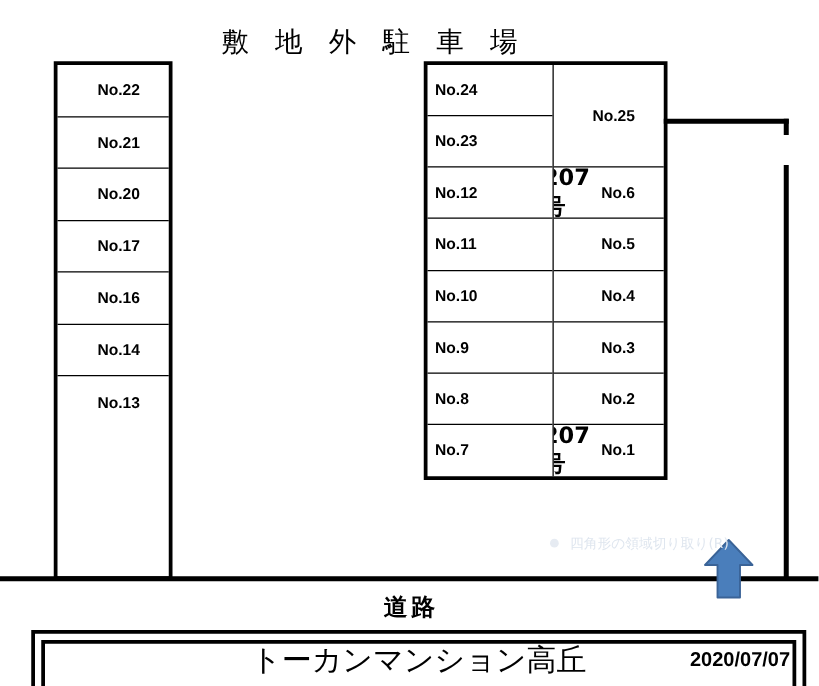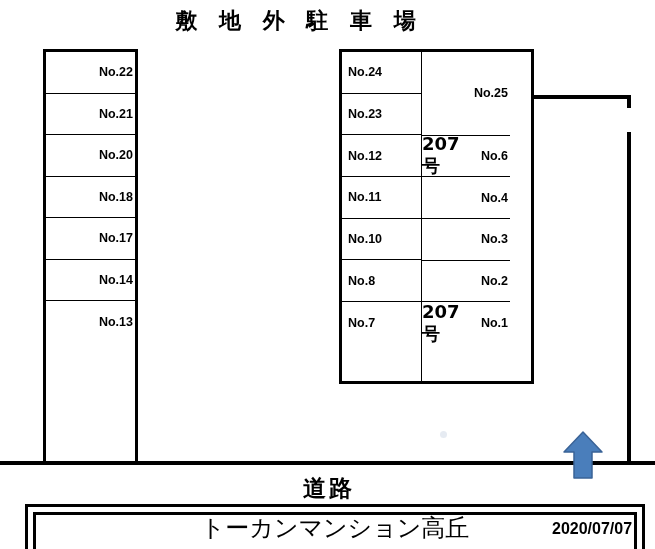--- a/index.html
+++ b/index.html
@@ -14,25 +14,25 @@
     background: #ffffff;
     font-family: "Liberation Sans", "DejaVu Sans", sans-serif;
     color: #000000;
     overflow: hidden;
   }
 
   
   #title {
     position: absolute;
     left: 0;
-    top: 6px;
+    top: 19px;
     width: 591px;
     text-align: center;
     font-size: 22px;
-    font-weight: bold;
+    font-weight: normal;
     letter-spacing: 7px;
     text-indent: 7px;
     font-family: "DejaVu Sans", "Liberation Sans", sans-serif;
   }
 
   
   .block {
     position: absolute;
     box-sizing: border-box;
     border: 3px solid #000;
@@ -49,21 +49,21 @@
     border-bottom: 1px solid #000;
     display: flex;
     align-items: center;
     position: relative;
     font-size: 12.5px;
     font-weight: bold;
     font-family: "Liberation Sans", "DejaVu Sans", sans-serif;
     overflow: hidden;
   }
   .cell:last-child { border-bottom: none; }
-  .cell.r { justify-content: flex-end; padding-right: 2px; }
+  .cell.r { justify-content: flex-end; padding-right: 23px; }
   .cell.l { justify-content: flex-start; padding-left: 6px; }
   .roomno {
     font-size: 18px;
     font-weight: bold;
     margin-right: 9px;
     font-family: "DejaVu Sans", "Liberation Sans", sans-serif;
   }
   .slotno { white-space: nowrap; }
 
   
@@ -77,21 +77,21 @@
   #left-block .cell { height: 41.5px; }
 
   
   #center-block {
     left: 339px;
     top: 49px;
     width: 195px;
     height: 335px;
   }
   #center-col {
-    width: 80px;
+    width: 101px;
     border-right: 1px solid #000;
   }
   #center-col .cell { height: 41.7px; }
   #right-col { width: 88px; }
   #right-col .cell { height: 41.7px; }
   #right-col .cell.tall { height: 83.5px; text-align: center; }
 
   
   .wall {
     position: absolute;
@@ -102,21 +102,21 @@
   #wall-right-long  { left: 627px; top: 132px; width: 4px;   height: 331px; }
   #wall-road-top    { left: 0px;   top: 461px; width: 655px; height: 4px; }
 
   
   #road-label {
     position: absolute;
     left: 0;
     top: 473px;
     width: 655px;
     text-align: center;
-    font-size: 23px;
+    font-size: 19px;
     font-weight: bold;
     letter-spacing: 3px;
     text-indent: 3px;
     font-family: "DejaVu Sans", "Liberation Sans", sans-serif;
   }
 
   
   #building-outer {
     position: absolute;
     left: 25px;
@@ -202,24 +202,24 @@
         <div class="cell r">
           <span class="slotno">No.22</span>
         </div>
         <div class="cell r">
           <span class="slotno">No.21</span>
         </div>
         <div class="cell r">
           <span class="slotno">No.20</span>
         </div>
         <div class="cell r">
-          <span class="slotno">No.18</span>
-        </div>
-        <div class="cell r">
           <span class="slotno">No.17</span>
+        </div>
+        <div class="cell r">
+          <span class="slotno">No.16</span>
         </div>
         <div class="cell r">
           <span class="slotno">No.14</span>
         </div>
         <div class="cell r">
           <span class="slotno">No.13</span>
         </div>
       </div>
   </div>
 
@@ -232,35 +232,41 @@
           <span class="slotno">No.23</span>
         </div>
         <div class="cell l">
           <span class="slotno">No.12</span>
         </div>
         <div class="cell l">
           <span class="slotno">No.11</span>
         </div>
         <div class="cell l">
           <span class="slotno">No.10</span>
+        </div>
+        <div class="cell l">
+          <span class="slotno">No.9</span>
         </div>
         <div class="cell l">
           <span class="slotno">No.8</span>
         </div>
         <div class="cell l">
           <span class="slotno">No.7</span>
         </div>
       </div>
     <div class="col" id="right-col">
         <div class="cell r tall">
           <span class="slotno">No.25</span>
         </div>
         <div class="cell r">
           <span class="roomno">207号</span>
           <span class="slotno">No.6</span>
+        </div>
+        <div class="cell r">
+          <span class="slotno">No.5</span>
         </div>
         <div class="cell r">
           <span class="slotno">No.4</span>
         </div>
         <div class="cell r">
           <span class="slotno">No.3</span>
         </div>
         <div class="cell r">
           <span class="slotno">No.2</span>
         </div>
@@ -279,20 +285,21 @@
   <div id="road-label">道路</div>
 
   <div id="entry-arrow">
     <svg width="42" height="50" viewBox="0 0 42 50">
       <polygon points="21,2 40,22 30,22 30,48 12,48 12,22 2,22" fill="#4a7ebb" stroke="#3a6397" stroke-width="1.5" stroke-linejoin="round"></polygon>
     </svg>
   </div>
 
   <div id="ghost-menu">
     <span id="ghost-dot"></span>
+    <span>四角形の領域切り取り(R)</span>
   </div>
 
   <div id="building-outer"></div>
   <div id="building-inner"></div>
   <div id="building-name">トーカンマンション高丘</div>
   <div id="building-date">2020/07/07</div>
 
 </div>
 
 </body></html>

